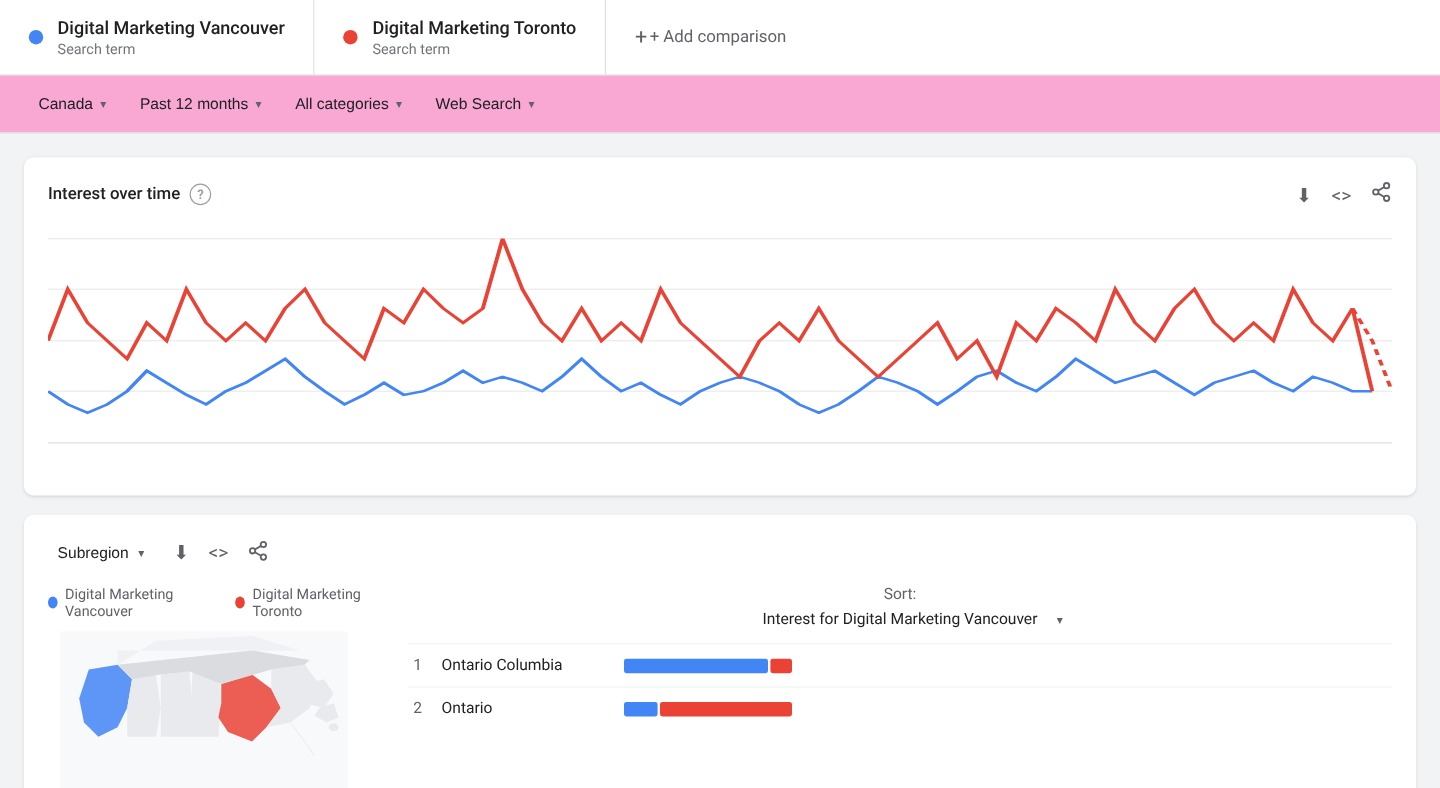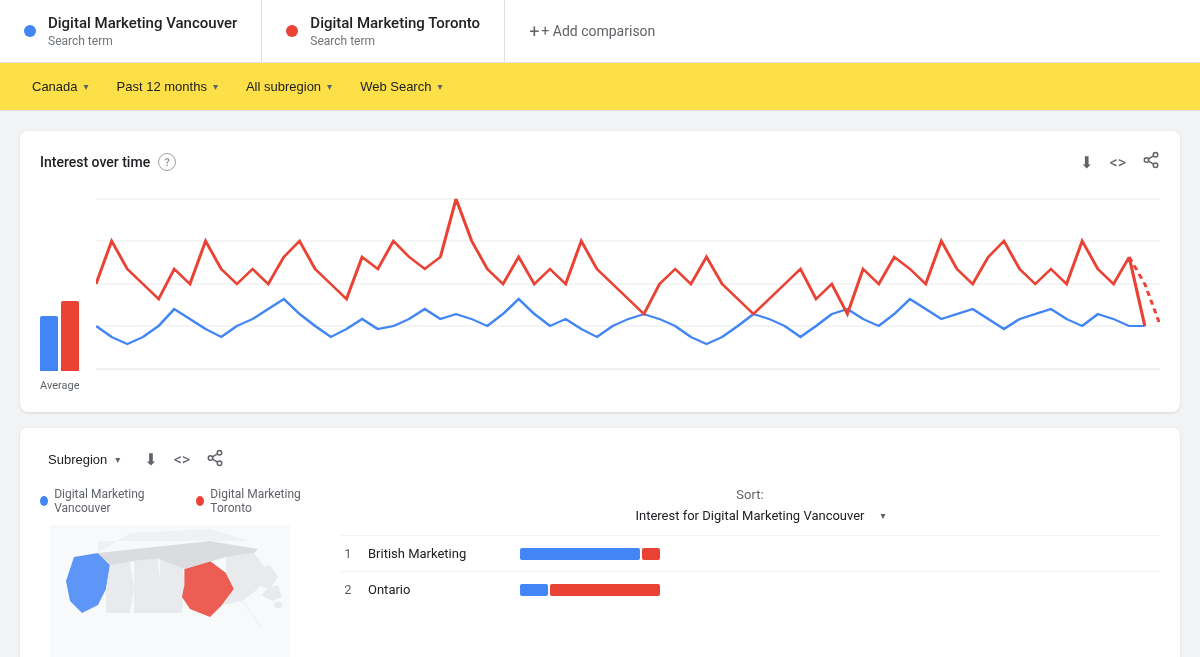--- a/index.html
+++ b/index.html
@@ -29,21 +29,21 @@
     .term-type { font-size: 12px; color: #70757a; margin-top: 2px; }
     .add-comparison {
       display: flex; align-items: center; gap: 8px;
       padding: 14px 24px;
       color: #5f6368; font-size: 14px; cursor: pointer;
       flex: 1;
     }
     .plus-icon { font-size: 18px; color: #5f6368; }
 
     .filter-bar {
-      background: #fde047;
+      background: #f9a8d4;
       display: flex;
       align-items: center;
       padding: 0 20px;
       gap: 4px;
       border-bottom: 1px solid #e0e0e0;
       height: 48px;
     }
     .filter-btn {
       display: flex; align-items: center; gap: 4px;
       padding: 6px 12px; border-radius: 4px;
@@ -203,21 +203,21 @@
 <div class="filter-bar">
   <button class="filter-btn">
     <span>Canada</span>
     <span class="chevron">▾</span>
   </button>
   <button class="filter-btn">
     <span>Past 12 months</span>
     <span class="chevron">▾</span>
   </button>
   <button class="filter-btn">
-    <span>All subregion</span>
+    <span>All categories</span>
     <span class="chevron">▾</span>
   </button>
   <button class="filter-btn">
     <span>Web Search</span>
     <span class="chevron">▾</span>
   </button>
 </div>
 
 <div class="main-content">
 
@@ -237,27 +237,20 @@
               <circle cx="18" cy="19" r="3"></circle>
               <line x1="8.59" y1="13.51" x2="15.42" y2="17.49"></line>
               <line x1="15.41" y1="6.51" x2="8.59" y2="10.49"></line>
             </svg>
         </span>
       </div>
     </div>
 
     <div class="chart-container">
 
-      <div class="chart-bars-avg">
-        <div class="bars-group">
-          <div class="bar bar-blue" style="height:55px;"></div>
-          <div class="bar bar-red" style="height:70px;"></div>
-        </div>
-        <span class="avg-label">Average</span>
-      </div>
 
       <div class="line-chart-wrapper">
         <svg class="line-chart-svg" viewBox="0 0 680 200" preserveAspectRatio="none">
 
           <line x1="0" y1="10" x2="680" y2="10" stroke="#e0e0e0" stroke-width="0.5"></line>
           <line x1="0" y1="52" x2="680" y2="52" stroke="#e0e0e0" stroke-width="0.5"></line>
           <line x1="0" y1="95" x2="680" y2="95" stroke="#e0e0e0" stroke-width="0.5"></line>
           <line x1="0" y1="137" x2="680" y2="137" stroke="#e0e0e0" stroke-width="0.5"></line>
           <line x1="0" y1="180" x2="680" y2="180" stroke="#e0e0e0" stroke-width="1"></line>
 
@@ -484,21 +477,21 @@
         <div class="sort-row">
           <span class="sort-label">Sort:</span>
           <span class="sort-value">
             <span>Interest for Digital Marketing Vancouver</span>
             <span class="sort-chevron">▾</span>
           </span>
         </div>
 
         <div class="data-row">
           <span class="row-num">1</span>
-          <span class="row-name">British Marketing</span>
+          <span class="row-name">Ontario Columbia</span>
           <div class="bar-container">
             <div class="data-bar-blue" style="width:120px;"></div>
             <div class="data-bar-red" style="width:18px;"></div>
           </div>
         </div>
 
         <div class="data-row">
           <span class="row-num">2</span>
           <span class="row-name">Ontario</span>
           <div class="bar-container">

